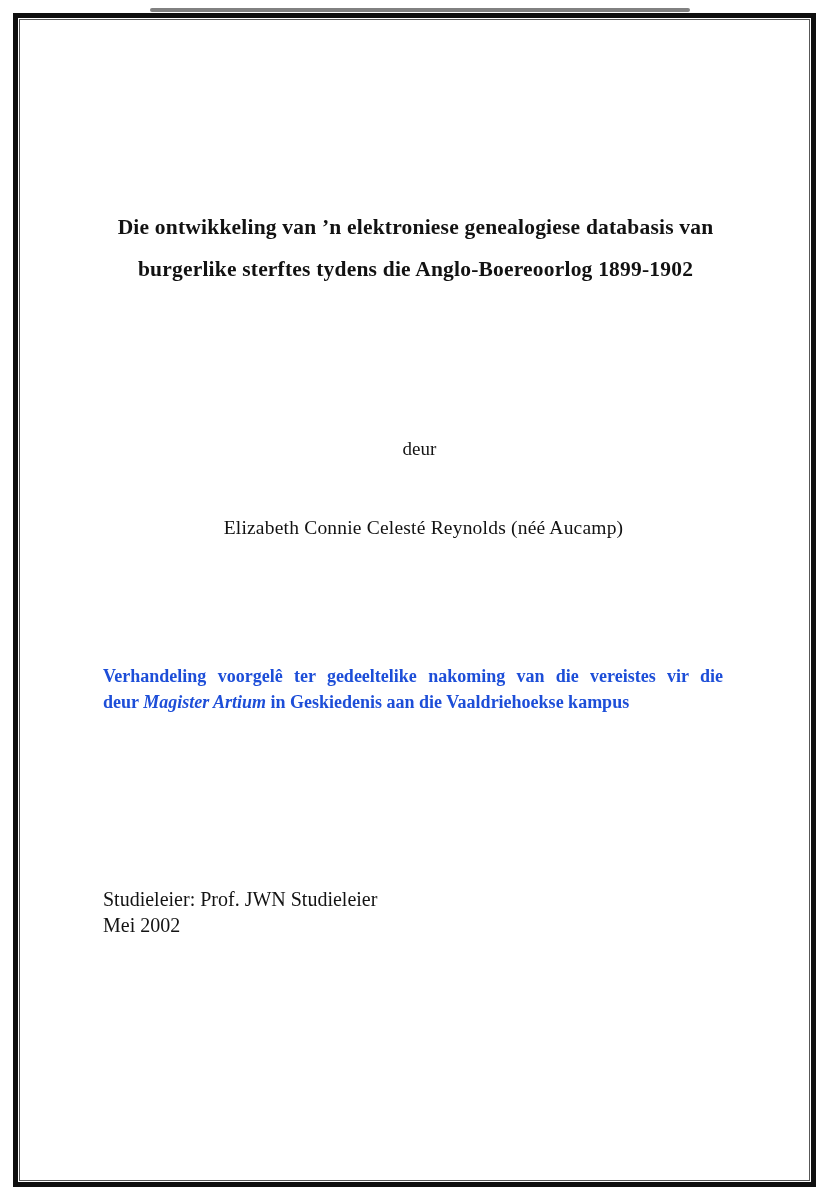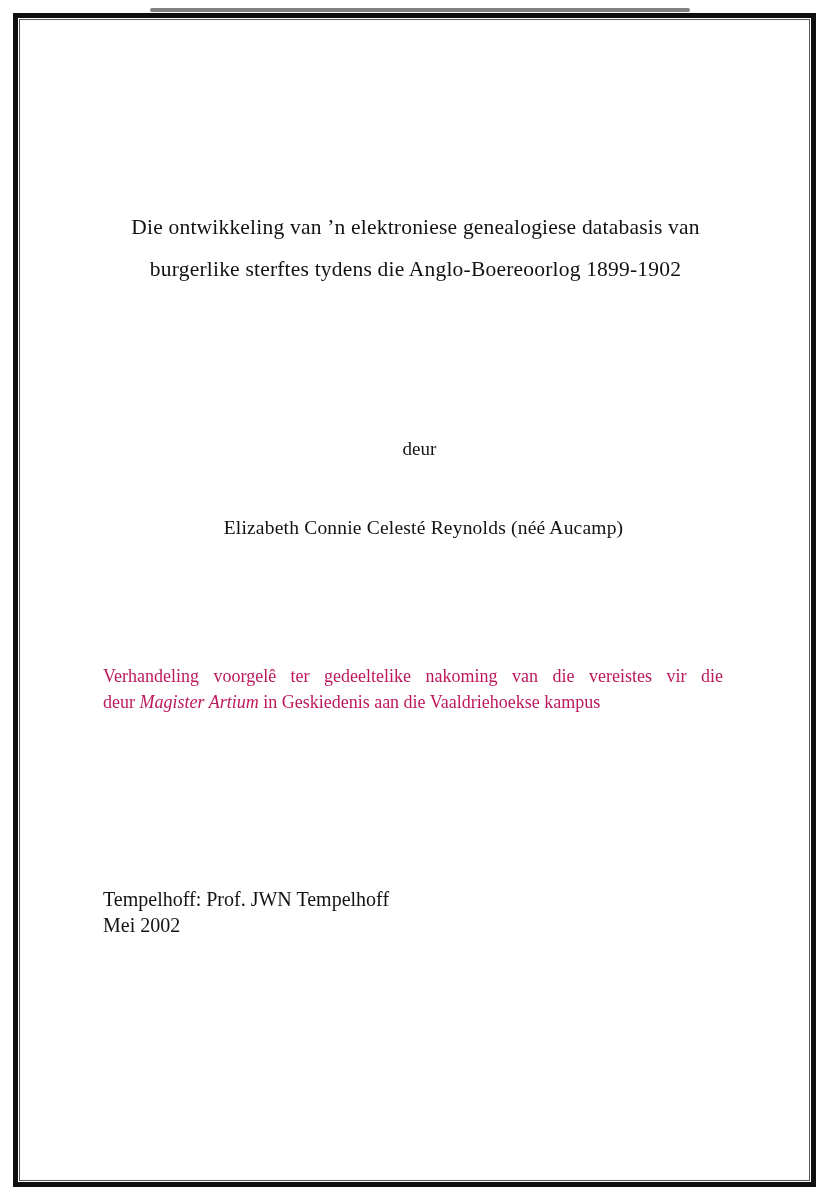--- a/index.html
+++ b/index.html
@@ -22,33 +22,33 @@
     position: absolute; top: 13px; left: 13px; right: 15px; bottom: 13px;
     border: 5px solid #0f0f0f;
   }
   .frame-inner {
     position: absolute; top: 1px; left: 1px; right: 1px; bottom: 1px;
     border: 1px solid #585858;
   }
   .title {
     position: absolute; top: 206px; left: 40px; right: 40px;
     text-align: center; font-size: 21.5px; line-height: 42px;
-    letter-spacing: 0.2px; color: #121212;
+    letter-spacing: 0.2px; color: #121212; font-weight: bold;
   }
   .byline {
     position: absolute; top: 438px; left: 0; right: 0;
     text-align: center; font-size: 19px; color: #141414; padding-left: 8px;
   }
   .author {
     position: absolute; top: 517px; left: 0; right: 0;
     text-align: center; font-size: 19.5px; letter-spacing: 0.2px; color: #121212; margin-left: 16px;
   }
   .statement {
     position: absolute; top: 663px; left: 103px; width: 620px;
-    font-size: 18px; line-height: 26px; color: #be185d;
+    font-size: 18px; line-height: 26px; color: #1d4ed8; font-weight: bold;
   }
   .statement .line-just {
     text-align: justify;
     text-align-last: justify;
   }
   .supervisor-block {
     position: absolute; top: 886px; left: 103px;
     font-size: 20px; line-height: 26px; color: #131313;
   }
   .logo {
@@ -83,18 +83,18 @@
   <div class="byline">deur</div>
 
   <div class="author">Elizabeth Connie Celesté Reynolds (néé Aucamp)</div>
 
   <div class="statement">
     <div class="line-just">Verhandeling voorgelê ter gedeeltelike nakoming van die vereistes vir die</div>
     <div><span>deur </span><i>Magister Artium</i><span> in Geskiedenis aan die Vaaldriehoekse kampus</span></div>
   </div>
 
   <div class="supervisor-block">
-    <div>Tempelhoff: Prof. JWN Tempelhoff</div>
+    <div>Studieleier: Prof. JWN Studieleier</div>
     <div>Mei 2002</div>
   </div>
 
 
 </div>
 
 </body></html>

